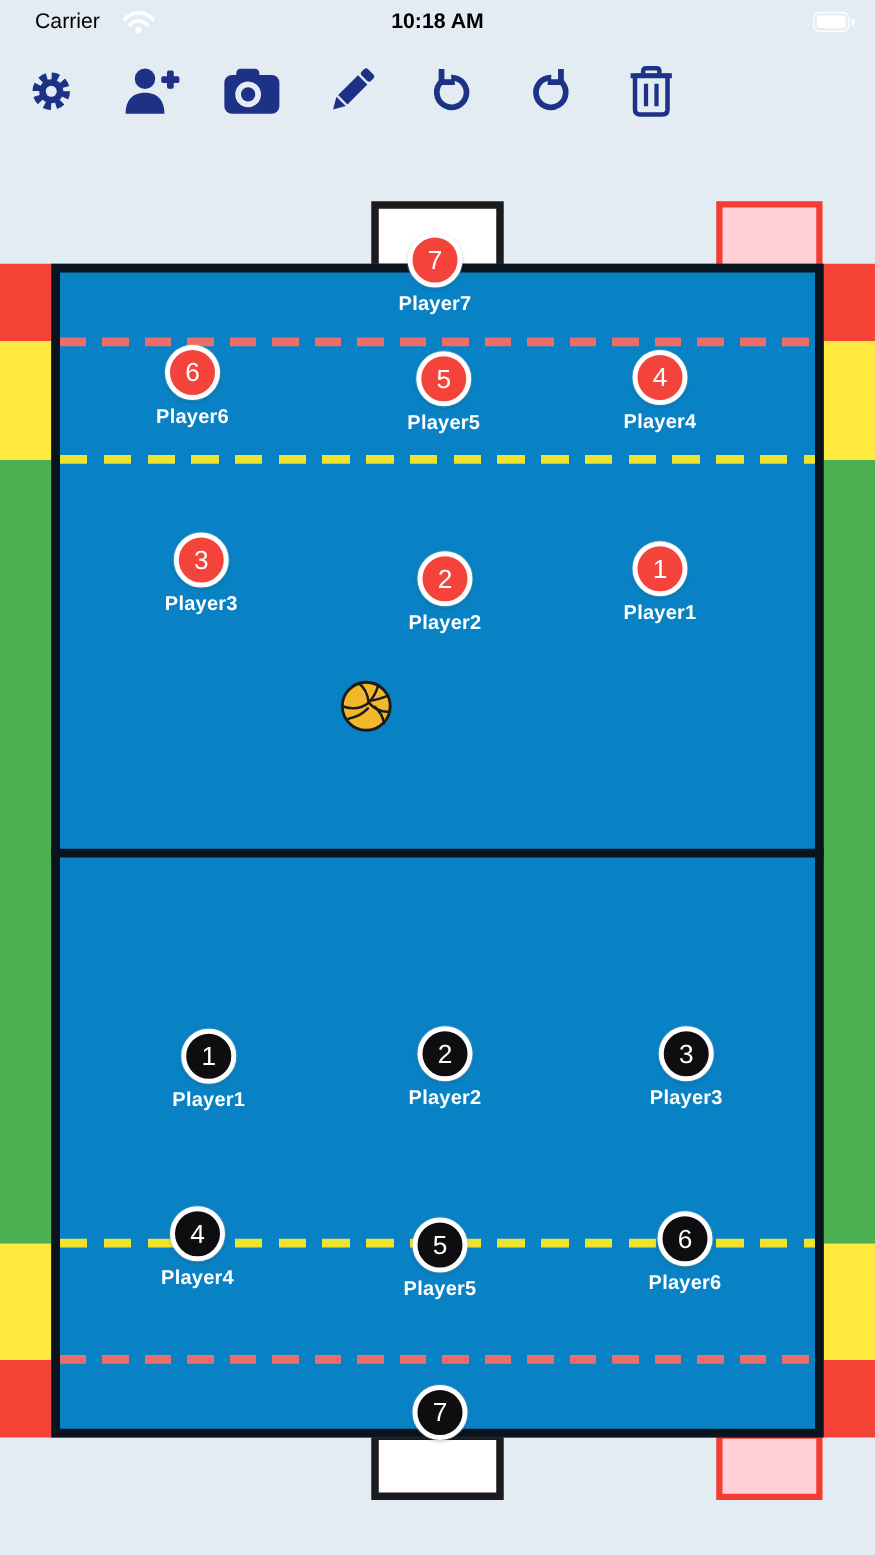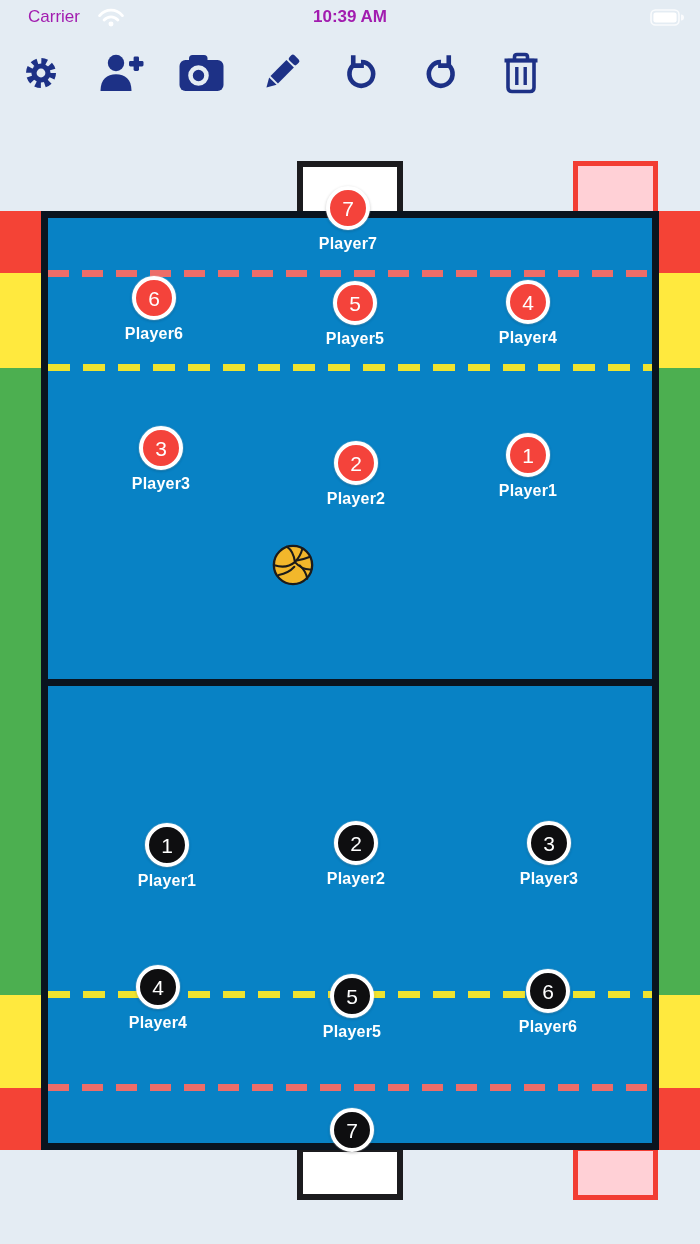--- a/index.html
+++ b/index.html
@@ -2,21 +2,21 @@
 <html><head>
 <meta charset="utf-8">
 <style>
   html,body{margin:0;padding:0;background:#cfd8e2;}
   .screen{
     position:relative;width:700px;height:1244px;overflow:hidden;
     background:#E4ECF3;font-family:"Liberation Sans",sans-serif;
     -webkit-font-smoothing:antialiased;
   }
   
-  .statusbar{position:absolute;top:0;left:0;width:700px;height:34px;color:#a21caf;z-index:10;}
+  .statusbar{position:absolute;top:0;left:0;width:700px;height:34px;color:#000000;z-index:10;}
   .carrier{position:absolute;left:28px;top:7px;font-size:17px;font-weight:400;}
   .wifi{position:absolute;left:98px;top:8px;}
   .time{position:absolute;left:0;width:700px;text-align:center;top:7px;font-size:17px;font-weight:600;}
   .battery{position:absolute;right:15px;top:9px;}
   
   .toolbar{position:absolute;top:50px;left:18px;display:flex;gap:34px;z-index:10;}
   .tool{width:46px;height:48px;display:flex;align-items:center;justify-content:center;background:none;border:none;padding:0;cursor:pointer;}
   
   .stripe{position:absolute;top:211px;width:41px;height:939px;display:flex;flex-direction:column;z-index:1;}
   .stripe-left{left:0;}
@@ -68,21 +68,21 @@
 
   <div class="statusbar">
     <span class="carrier">Carrier</span>
     <span class="wifi">
       <svg width="26" height="20" viewBox="0 0 24 18">
         <path d="M1.5 6.8 C4.5 3.4 8 1.8 12 1.8 C16 1.8 19.5 3.4 22.5 6.8" fill="none" stroke="#fff" stroke-width="2.6" stroke-linecap="round"></path>
         <path d="M5.6 10.8 C7.4 8.9 9.5 7.9 12 7.9 C14.5 7.9 16.6 8.9 18.4 10.8" fill="none" stroke="#fff" stroke-width="2.6" stroke-linecap="round"></path>
         <circle cx="12" cy="14.6" r="2.3" fill="#fff"></circle>
       </svg>
     </span>
-    <span class="time">10:39 AM</span>
+    <span class="time">10:18 AM</span>
     <span class="battery">
       <svg width="35" height="17" viewBox="0 0 35 17">
         <rect x="1" y="1" width="28" height="15" rx="4.5" fill="none" stroke="rgba(255,255,255,0.8)" stroke-width="1.6"></rect>
         <rect x="3.4" y="3.4" width="23.2" height="10.2" rx="2.4" fill="#fff"></rect>
         <path d="M31 5.5 a3 3 0 0 1 0 6 Z" fill="rgba(255,255,255,0.8)"></path>
       </svg>
     </span>
   </div>
 
   <div class="toolbar">

